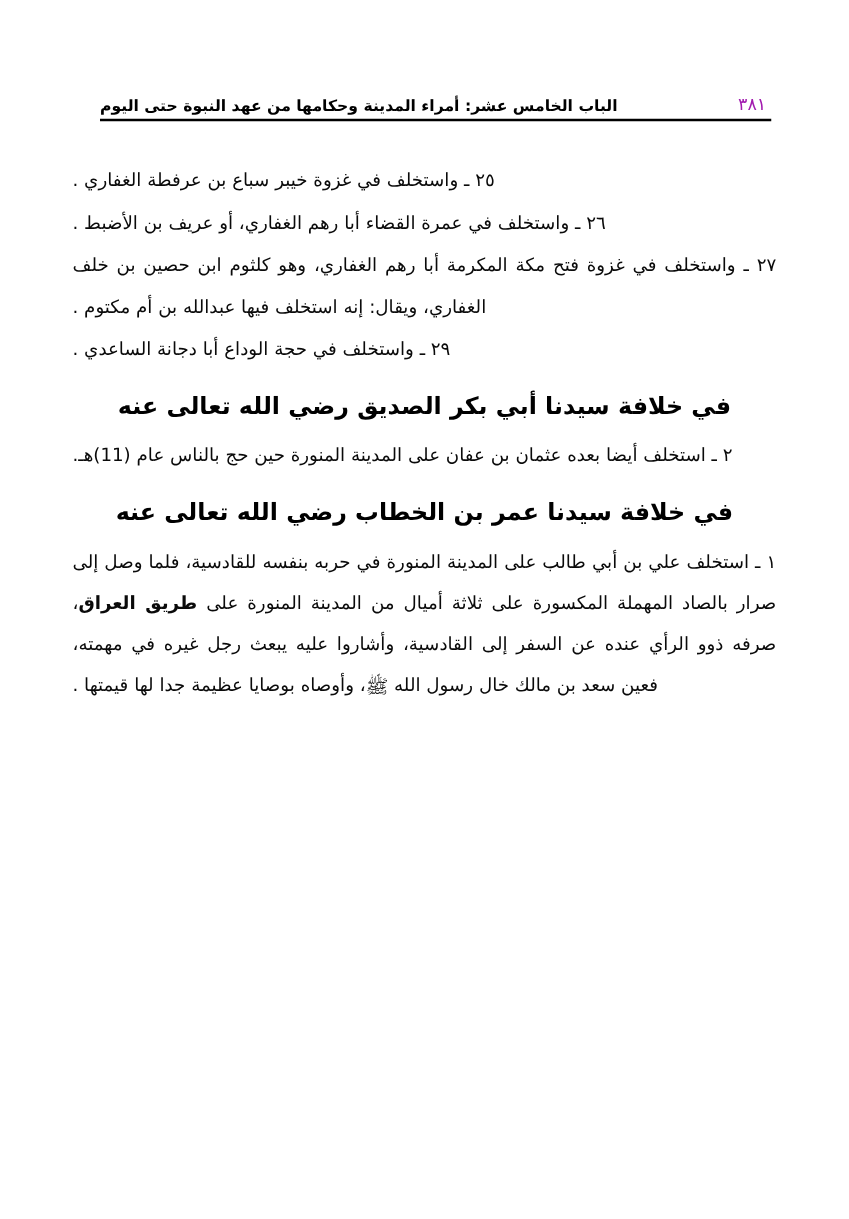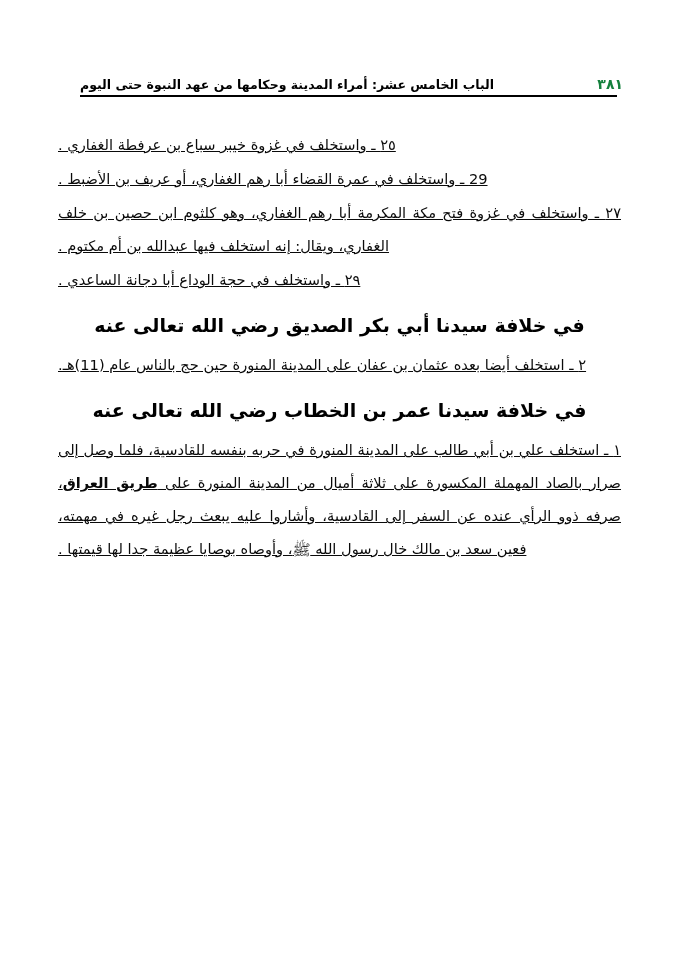--- a/index.html
+++ b/index.html
@@ -19,41 +19,41 @@
     margin: 0 auto;
     overflow: hidden;
     box-sizing: border-box;
   }
 
   
   .running-head {
     position: absolute;
     top: 68px;
     left: 80px;
-    right: 56px;
+    right: 66px;
     height: 24px;
     display: flex;
     flex-direction: row-reverse;
     align-items: flex-end;
     justify-content: space-between;
   }
   .head-title {
     font-family: "DejaVu Sans", sans-serif;
     font-weight: bold;
     font-size: 12.5px;
     color: #000;
     direction: rtl;
     white-space: nowrap;
     letter-spacing: 0px;
   }
   .head-folio {
     font-family: "DejaVu Sans", sans-serif;
-    font-weight: bold;
+    font-weight: normal;
     font-size: 14px;
-    color: #15803d;
+    color: #a21caf;
     direction: rtl;
   }
   .head-rule {
     position: absolute;
     top: 95px;
     left: 80px;
     right: 62px;
     height: 1.6px;
     background: #000;
   }
@@ -72,21 +72,20 @@
   .entry {
     font-family: "DejaVu Sans", sans-serif;
     font-size: 14.6px;
     line-height: 33px;
     color: #0a0a0a;
     margin: 0 0 1px 0;
     direction: rtl;
     text-align: justify;
     text-align-last: left;
     padding: 0;
-    text-decoration: underline;
   }
 
   .heading {
     font-family: "DejaVu Sans", sans-serif;
     font-weight: bold;
     font-size: 19px;
     line-height: 30px;
     color: #000;
     text-align: center;
     text-align-last: center;
@@ -113,21 +112,21 @@
   <div class="running-head">
     <div class="head-title">الباب الخامس عشر: أمراء المدينة وحكامها من عهد النبوة حتى اليوم</div>
     <div class="head-folio">٣٨١</div>
   </div>
   <div class="head-rule"></div>
 
   <div class="content">
 
     <p class="entry">٢٥ ـ واستخلف في غزوة خيبر سباع بن عرفطة الغفاري .</p>
 
-    <p class="entry">29 ـ واستخلف في عمرة القضاء أبا رهم الغفاري، أو عريف بن الأضبط .</p>
+    <p class="entry">٢٦ ـ واستخلف في عمرة القضاء أبا رهم الغفاري، أو عريف بن الأضبط .</p>
 
     <p class="entry">٢٧ ـ واستخلف في غزوة فتح مكة المكرمة أبا رهم الغفاري، وهو كلثوم ابن حصين بن خلف الغفاري، ويقال: إنه استخلف فيها عبدالله بن أم مكتوم .</p>
 
 
     <p class="entry">٢٩ ـ واستخلف في حجة الوداع أبا دجانة الساعدي .</p>
 
     <p class="heading sect-gap-top">في خلافة سيدنا أبي بكر الصديق رضي الله تعالى عنه</p>
 
 
     <p class="entry">٢ ـ استخلف أيضا بعده عثمان بن عفان على المدينة المنورة حين حج بالناس عام (11)هـ.</p>

